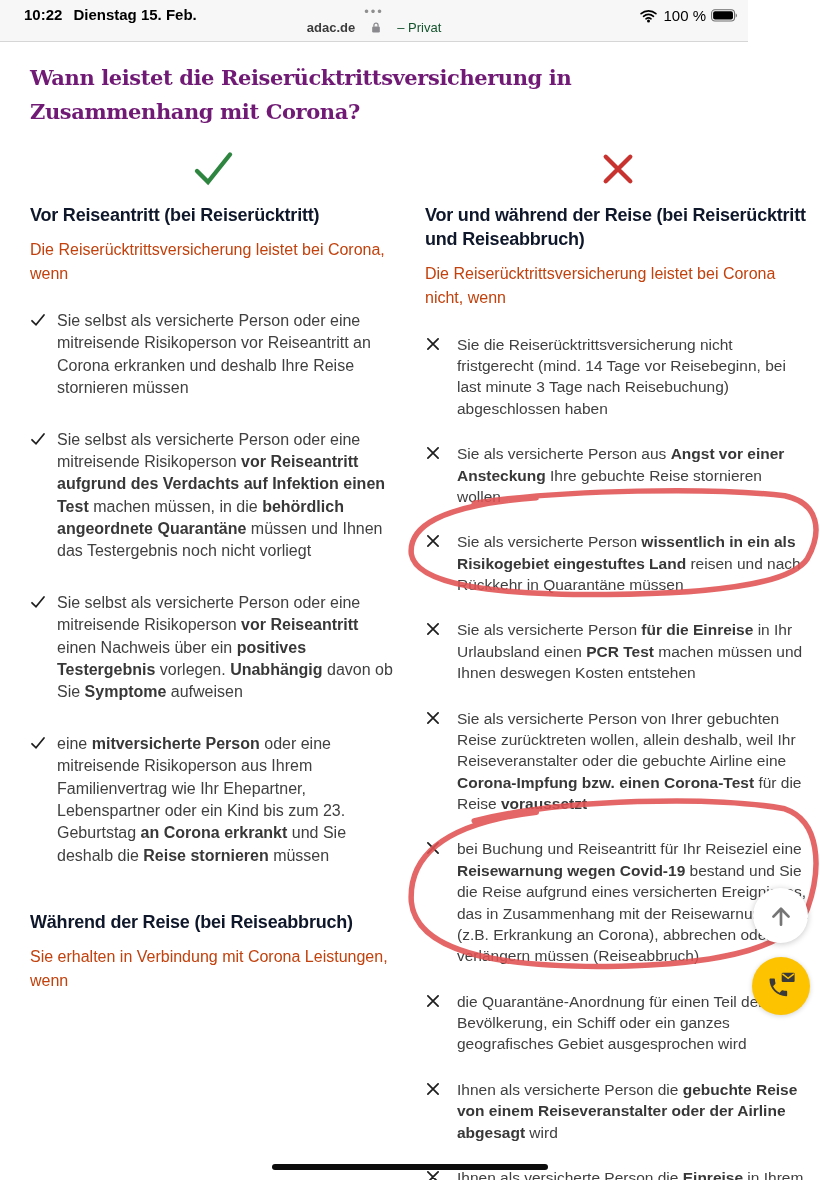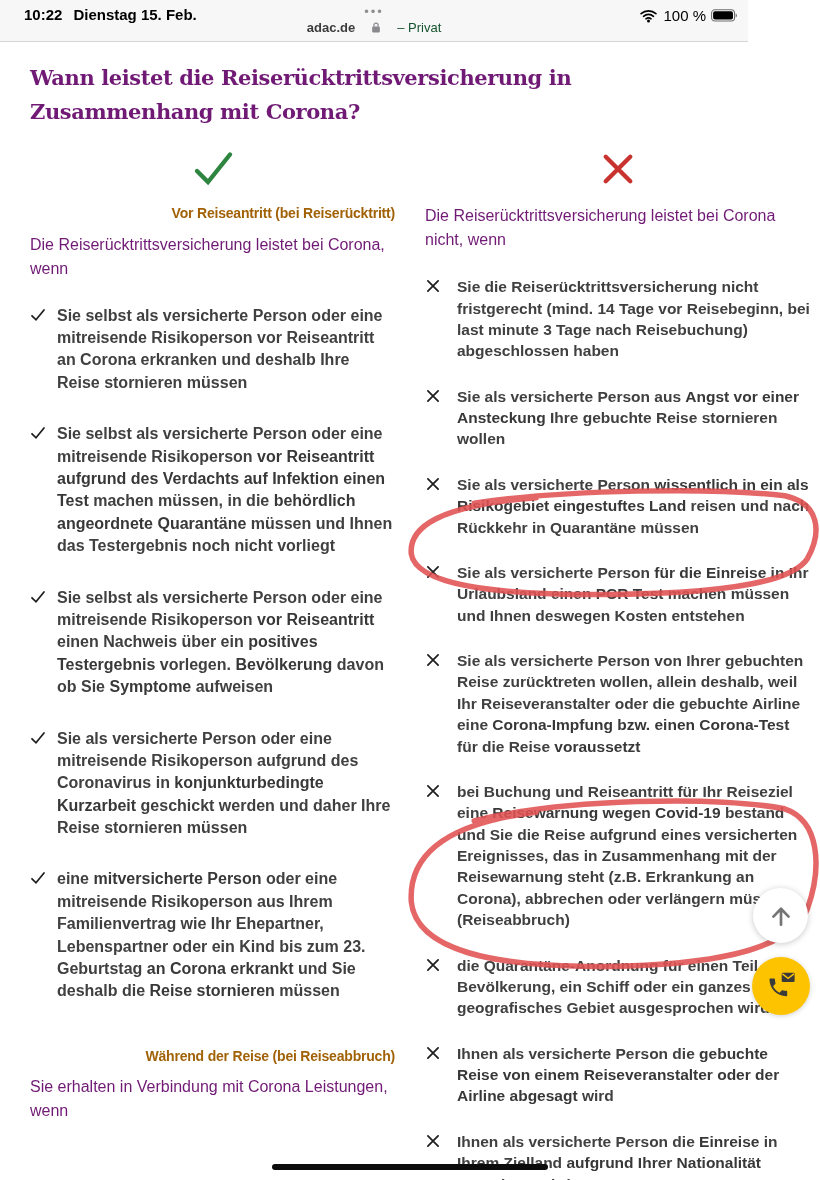--- a/index.html
+++ b/index.html
@@ -33,23 +33,23 @@
   }
   .verdict-row{
     display:grid;grid-template-columns:365px 385px;column-gap:30px;
     padding-left:30px;margin-top:14px;height:54px;
   }
   .verdict-cell{display:flex;justify-content:center;align-items:center;}
   .columns{
     display:grid;grid-template-columns:365px 385px;column-gap:30px;
     padding-left:30px;margin-top:8px;align-items:start;
   }
-  h2{font-size:14px;line-height:1.32;font-weight:700;color:#a16207;margin:0 0 10px;letter-spacing:-0.2px;text-align:right;}
-  .intro{font-size:16px;line-height:1.5;color:#701a75;margin:0 0 24px;}
-  .item-list{list-style:none;margin:0;padding:0;font-weight:bold;}
+  h2{font-size:18px;line-height:1.32;font-weight:700;color:#0f172a;margin:0 0 10px;letter-spacing:-0.2px;}
+  .intro{font-size:16px;line-height:1.5;color:#c2410c;margin:0 0 24px;}
+  .item-list{list-style:none;margin:0;padding:0;}
   .item-list li{display:flex;gap:11px;margin-bottom:29px;font-size:16px;line-height:1.4;color:#404040;}
   .item-list.right li{font-size:15.5px;line-height:1.38;margin-bottom:24px;gap:16px;}
   .item-list b{color:#383838;}
   .marker{flex:0 0 auto;margin-top:2px;}
   .section-2{margin-top:44px;}
 
   
   .hand-circle{position:absolute;pointer-events:none;overflow:visible;z-index:3;}
 
   
@@ -136,45 +136,40 @@
               <li>
                 <svg viewBox="0 0 20 20" width="16" height="16" class="marker">
                   <path d="M2.5 11 L7.5 16 L17.5 3.8" fill="none" stroke="#1f1f1f" stroke-width="2.2" stroke-linecap="round"></path>
                 </svg>
                 <span>Sie selbst als versicherte Person oder eine mitreisende Risikoperson <b>vor Reiseantritt aufgrund des Verdachts auf Infektion einen Test</b> machen müssen, in die <b>behördlich angeordnete Quarantäne</b> müssen und Ihnen das Testergebnis noch nicht vorliegt</span>
               </li>
               <li>
                 <svg viewBox="0 0 20 20" width="16" height="16" class="marker">
                   <path d="M2.5 11 L7.5 16 L17.5 3.8" fill="none" stroke="#1f1f1f" stroke-width="2.2" stroke-linecap="round"></path>
                 </svg>
-                <span>Sie selbst als versicherte Person oder eine mitreisende Risikoperson <b>vor Reiseantritt</b> einen Nachweis über ein <b>positives Testergebnis</b> vorlegen. <b>Bevölkerung</b> davon ob Sie <b>Symptome</b> aufweisen</span>
-              </li>
-              <li>
-                <svg viewBox="0 0 20 20" width="16" height="16" class="marker">
-                  <path d="M2.5 11 L7.5 16 L17.5 3.8" fill="none" stroke="#1f1f1f" stroke-width="2.2" stroke-linecap="round"></path>
-                </svg>
-                <span>Sie als versicherte Person oder eine mitreisende Risikoperson aufgrund des Coronavirus in <b>konjunkturbedingte Kurzarbeit</b> geschickt werden und daher Ihre Reise stornieren müssen</span>
+                <span>Sie selbst als versicherte Person oder eine mitreisende Risikoperson <b>vor Reiseantritt</b> einen Nachweis über ein <b>positives Testergebnis</b> vorlegen. <b>Unabhängig</b> davon ob Sie <b>Symptome</b> aufweisen</span>
               </li>
               <li>
                 <svg viewBox="0 0 20 20" width="16" height="16" class="marker">
                   <path d="M2.5 11 L7.5 16 L17.5 3.8" fill="none" stroke="#1f1f1f" stroke-width="2.2" stroke-linecap="round"></path>
                 </svg>
                 <span>eine <b>mitversicherte Person</b> oder eine mitreisende Risikoperson aus Ihrem Familienvertrag wie Ihr Ehepartner, Lebenspartner oder ein Kind bis zum 23. Geburtstag <b>an Corona erkrankt</b> und Sie deshalb die <b>Reise stornieren</b> müssen</span>
               </li>
             </ul>
         </section>
         <section class="section-2">
           <h2>Während der Reise (bei Reiseabbruch)</h2>
           <p class="intro">Sie erhalten in Verbindung mit Corona Leistungen, wenn</p>
 
         </section>
       </div>
 
       <div>
         <section>
+          <h2>Vor und während der Reise (bei Reiserücktritt und Reiseabbruch)</h2>
           <p class="intro">Die Reiserücktrittsversicherung leistet bei Corona nicht, wenn</p>
           <ul class="item-list right" id="list-right">
               <li>
                 <svg viewBox="0 0 20 20" width="16" height="16" class="marker">
                   <path d="M3.6 3.6 L16.4 16.4 M16.4 3.6 L3.6 16.4" fill="none" stroke="#1f1f1f" stroke-width="2.2" stroke-linecap="round"></path>
                 </svg>
                 <span>Sie die Reiserücktrittsversicherung nicht fristgerecht (mind. 14 Tage vor Reisebeginn, bei last minute 3 Tage nach Reisebuchung) abgeschlossen haben</span>
               </li>
               <li>
                 <svg viewBox="0 0 20 20" width="16" height="16" class="marker">

